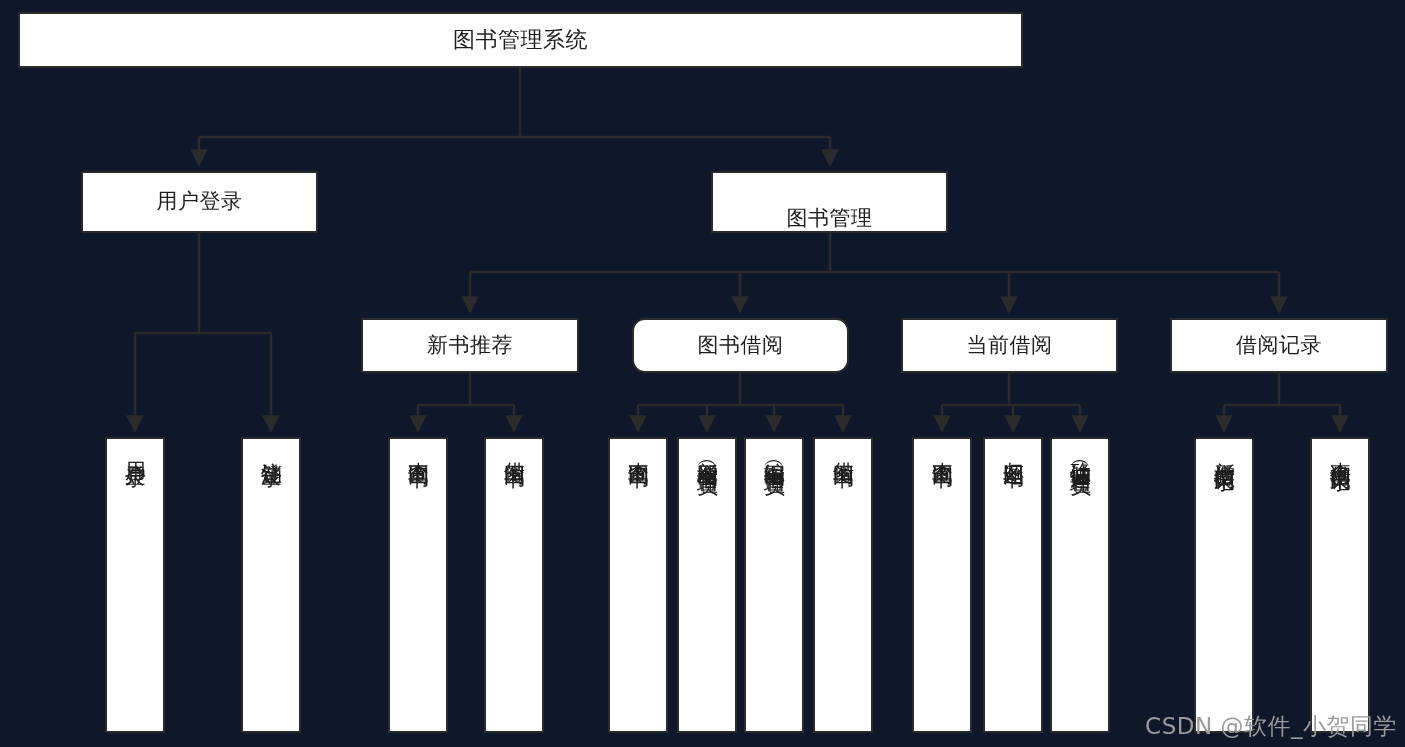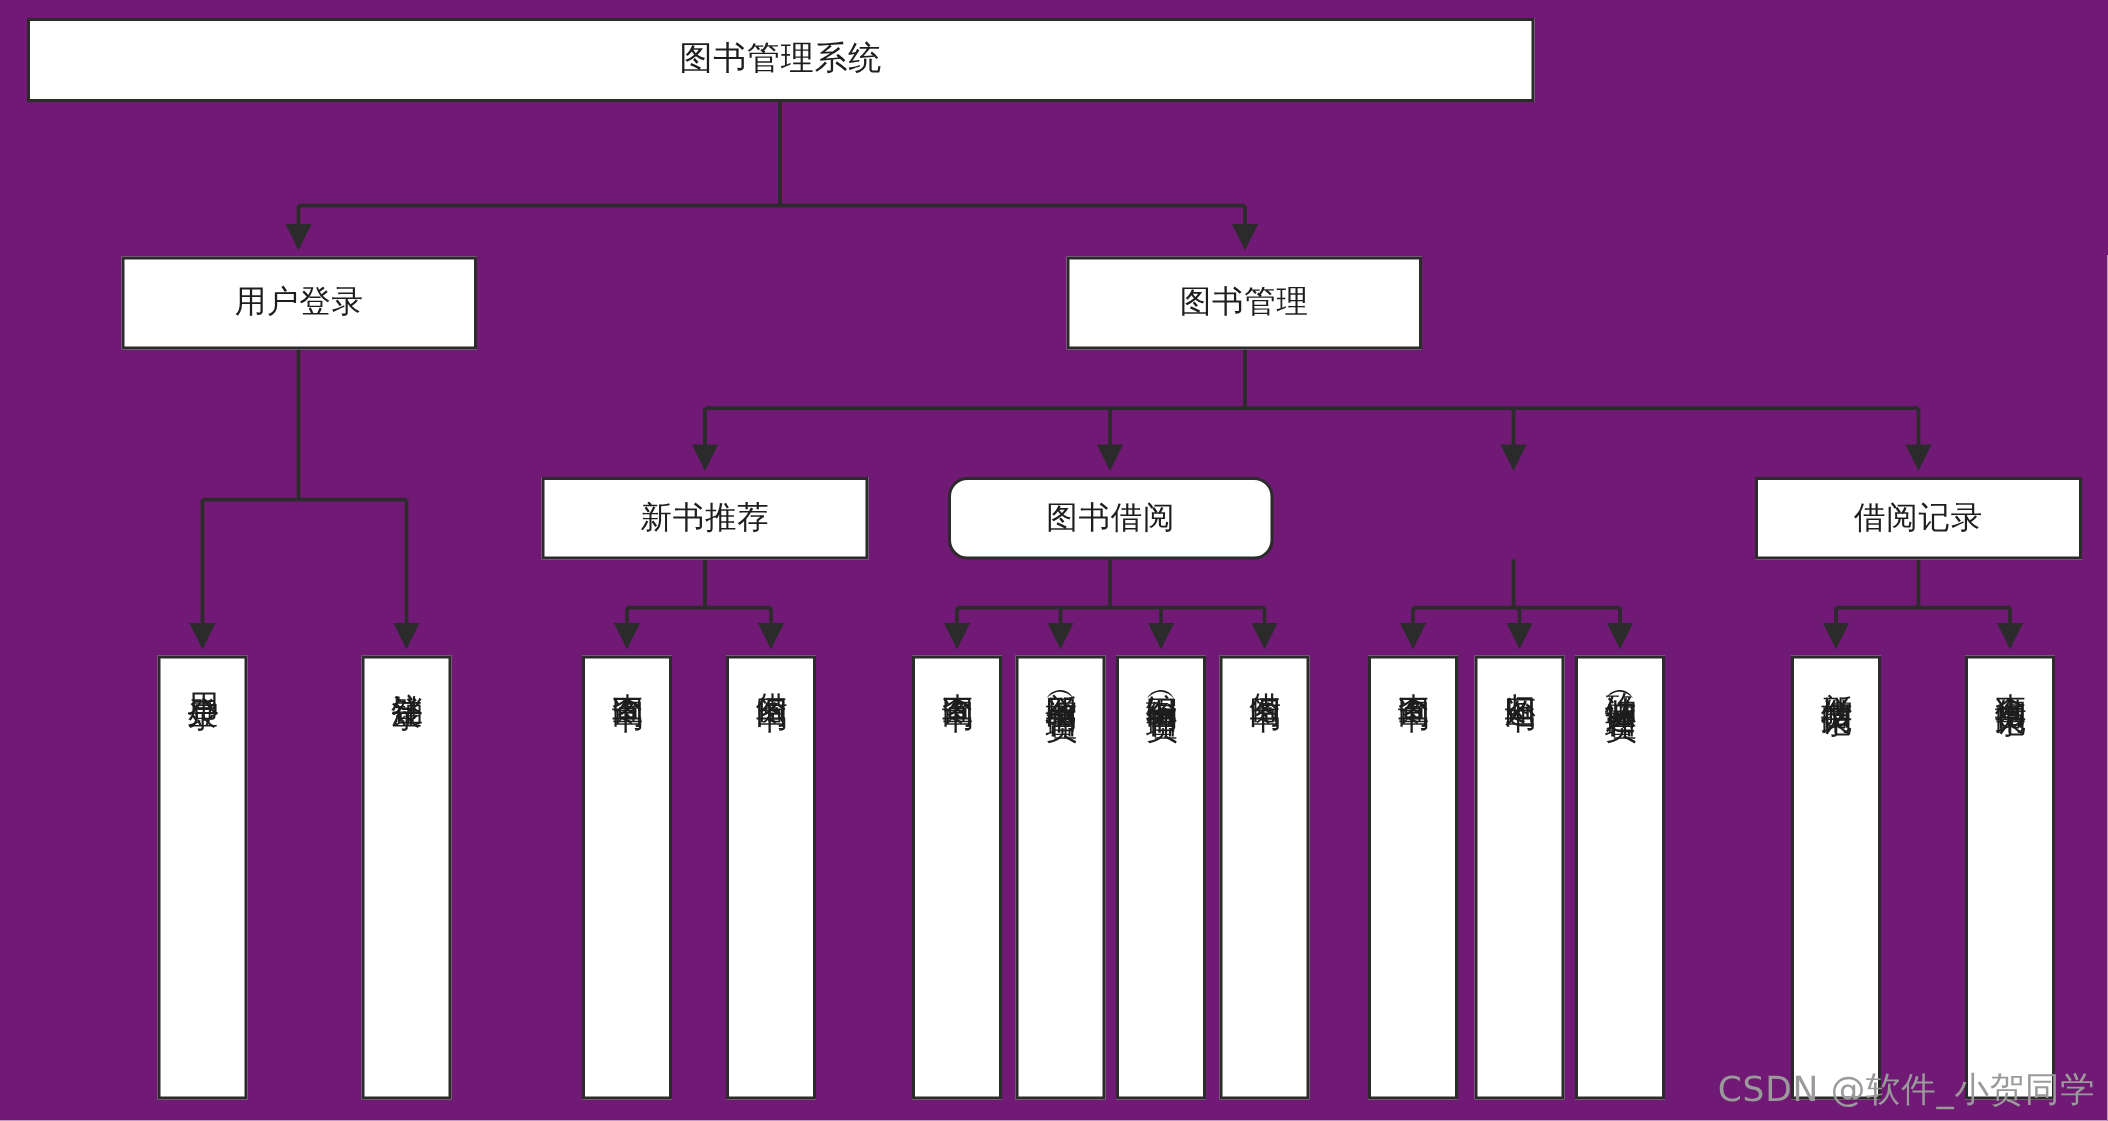--- a/index.html
+++ b/index.html
@@ -7,21 +7,21 @@
     padding: 0;
     background: #ffffff;
   }
   body {
     font-family: "DejaVu Sans", "Liberation Sans", sans-serif;
   }
   #diagram-root {
     position: relative;
     width: 1405px;
     height: 747px;
-    background: #701a75;
+    background: #0f172a;
     overflow: hidden;
   }
   svg.edges {
     position: absolute;
     left: 0;
     top: 0;
     width: 1405px;
     height: 747px;
   }
   .node {
@@ -123,29 +123,32 @@
     </g>
   </svg>
 
   <div class="node horiz root" style="left:18px; top:12px; width:1005px; height:56px;">
     <span>图书管理系统</span>
   </div>
 
   <div class="node horiz" style="left:81px; top:171px; width:237px; height:62px;">
     <span>用户登录</span>
   </div>
-  <div class="node horiz" style="left:711px; top:171px; width:237px; height:62px;">
+  <div class="node horiz" style="left:711px; top:171px; width:237px; height:62px;align-items:flex-end;">
     <span>图书管理</span>
   </div>
 
   <div class="node horiz" style="left:361px; top:318px; width:218px; height:55px;">
     <span>新书推荐</span>
   </div>
   <div class="node horiz" style="left:632px; top:318px; width:217px; height:55px;border-radius:13px;">
     <span>图书借阅</span>
+  </div>
+  <div class="node horiz" style="left:901px; top:318px; width:217px; height:55px;">
+    <span>当前借阅</span>
   </div>
   <div class="node horiz" style="left:1170px; top:318px; width:218px; height:55px;">
     <span>借阅记录</span>
   </div>
 
   <div class="node vert" style="left:105px; top:437px; width:60px; height:296px;">
     <span class="vtext">用户登录</span>
   </div>
   <div class="node vert" style="left:241px; top:437px; width:60px; height:296px;">
     <span class="vtext">注销登录</span>

